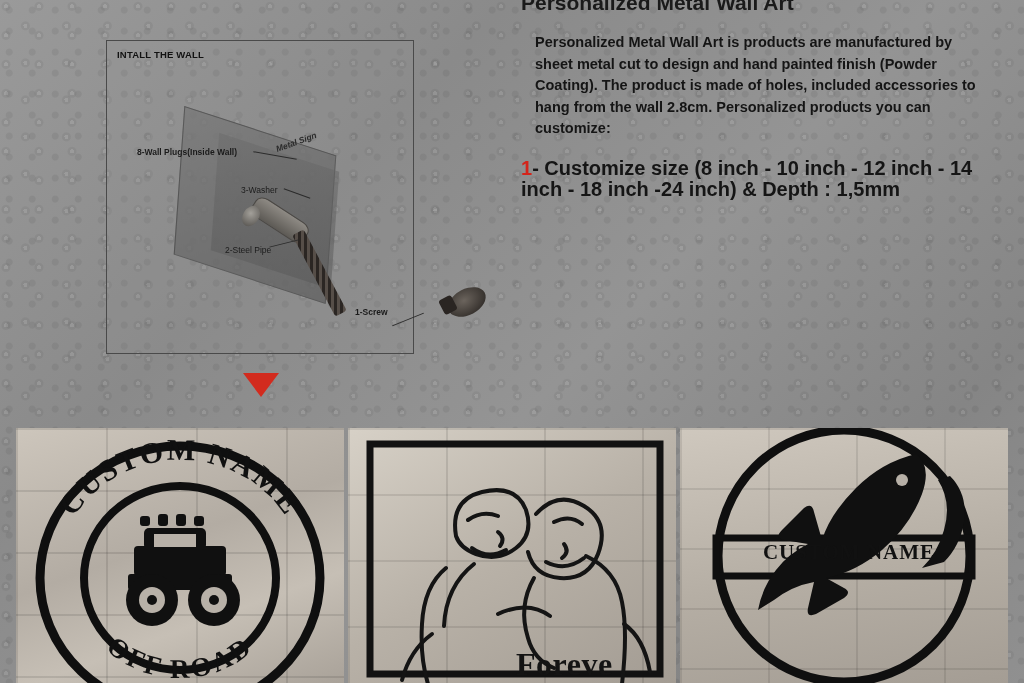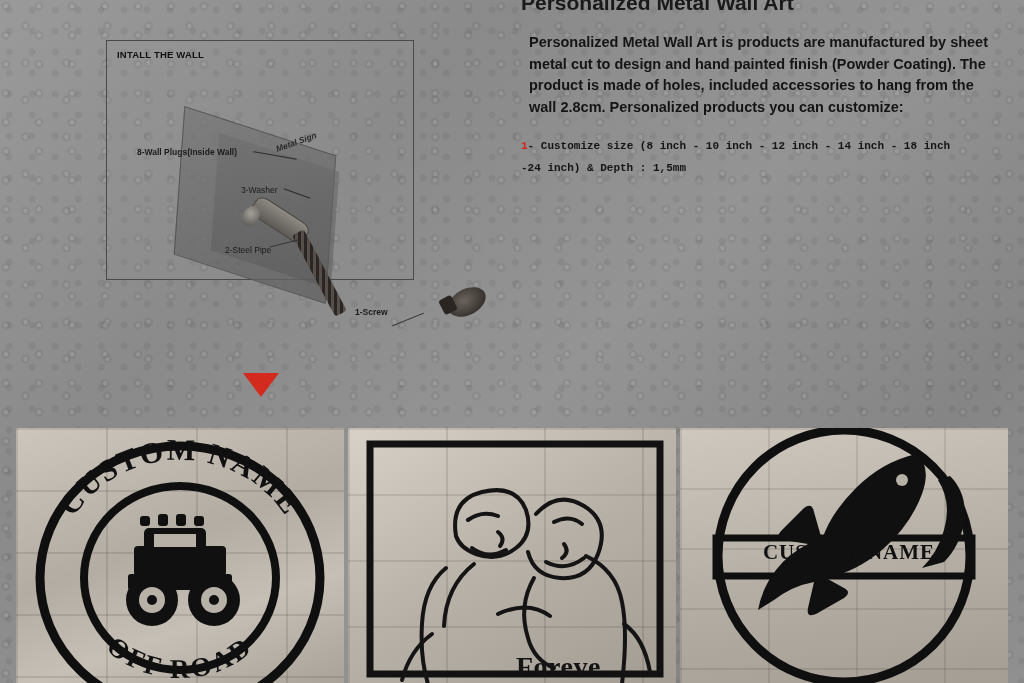--- a/index.html
+++ b/index.html
@@ -24,21 +24,21 @@
       linear-gradient(135deg, #9a9a9a 0%, #8a8a8a 30%, #949494 55%, #858585 80%, #909090 100%);
     background-size: 33px 29px, 41px 37px, 23px 21px, 100% 100%;
   }
 
   
   .diagram-panel {
     position: absolute;
     left: 106px;
     top: 40px;
     width: 308px;
-    height: 240px;
+    height: 314px;
     border: 1px solid #4a4a4a;
     box-sizing: border-box;
     background: rgba(150,150,150,0.12);
   }
   .diagram-title {
     position: absolute;
     left: 10px;
     top: 8px;
     font-size: 9.5px;
     font-weight: bold;
@@ -160,30 +160,29 @@
     font-size: 21px;
     font-weight: bold;
     color: #1a1a1a;
     margin: 0 0 16px 0;
     line-height: 26px;
   }
   .intro {
     font-size: 14.5px;
     font-weight: bold;
     line-height: 21.5px;
-    margin: 0 0 18px 8px;
+    margin: 0 0 18px 14px;
     color: #151515;
   }
   .bullet {
-    font-size: 11px;
+    font-size: 20px;
     font-weight: bold;
     line-height: 21.5px;
     margin: 0 17px 18px 0;
     color: #151515;
-    font-family: Liberation Mono, monospace;
   }
   .num { color: #d4241a; }
 
   
   .photos {
     position: absolute;
     left: 16px;
     top: 428px;
     width: 992px;
     height: 255px;
@@ -220,21 +219,21 @@
       linear-gradient(170deg, #cfc8be, #b5aea4 55%, #a49d94);
     background-size: 88px 60px, 88px 60px, 100% 100%;
   }
   .photo svg { position: absolute; inset: 0; }
   .sign-text-curve { font-family: "Liberation Serif", serif; font-weight: bold; fill: #101010; }
   .forever-text {
     position: absolute;
     left: 168px;
     bottom: 0px;
     font-family: "Liberation Serif", serif;
-    font-size: 28px;
+    font-size: 32px;
     font-weight: bold;
     color: #141414;
     letter-spacing: .5px;
   }
   .fishname {
     position: absolute;
     left: 44px;
     top: 112px;
     width: 250px;
     text-align: center;

